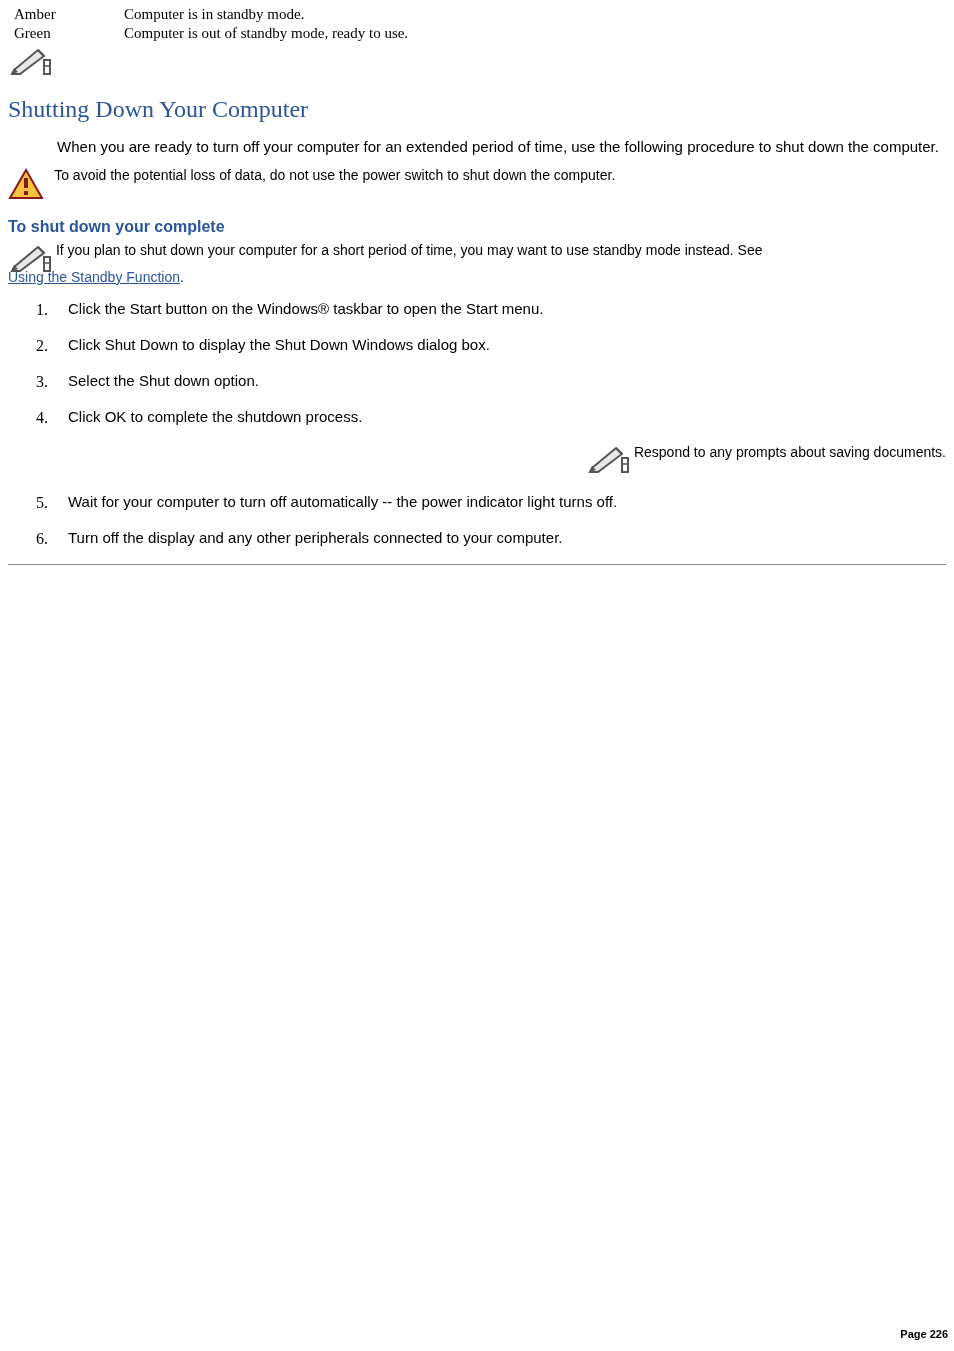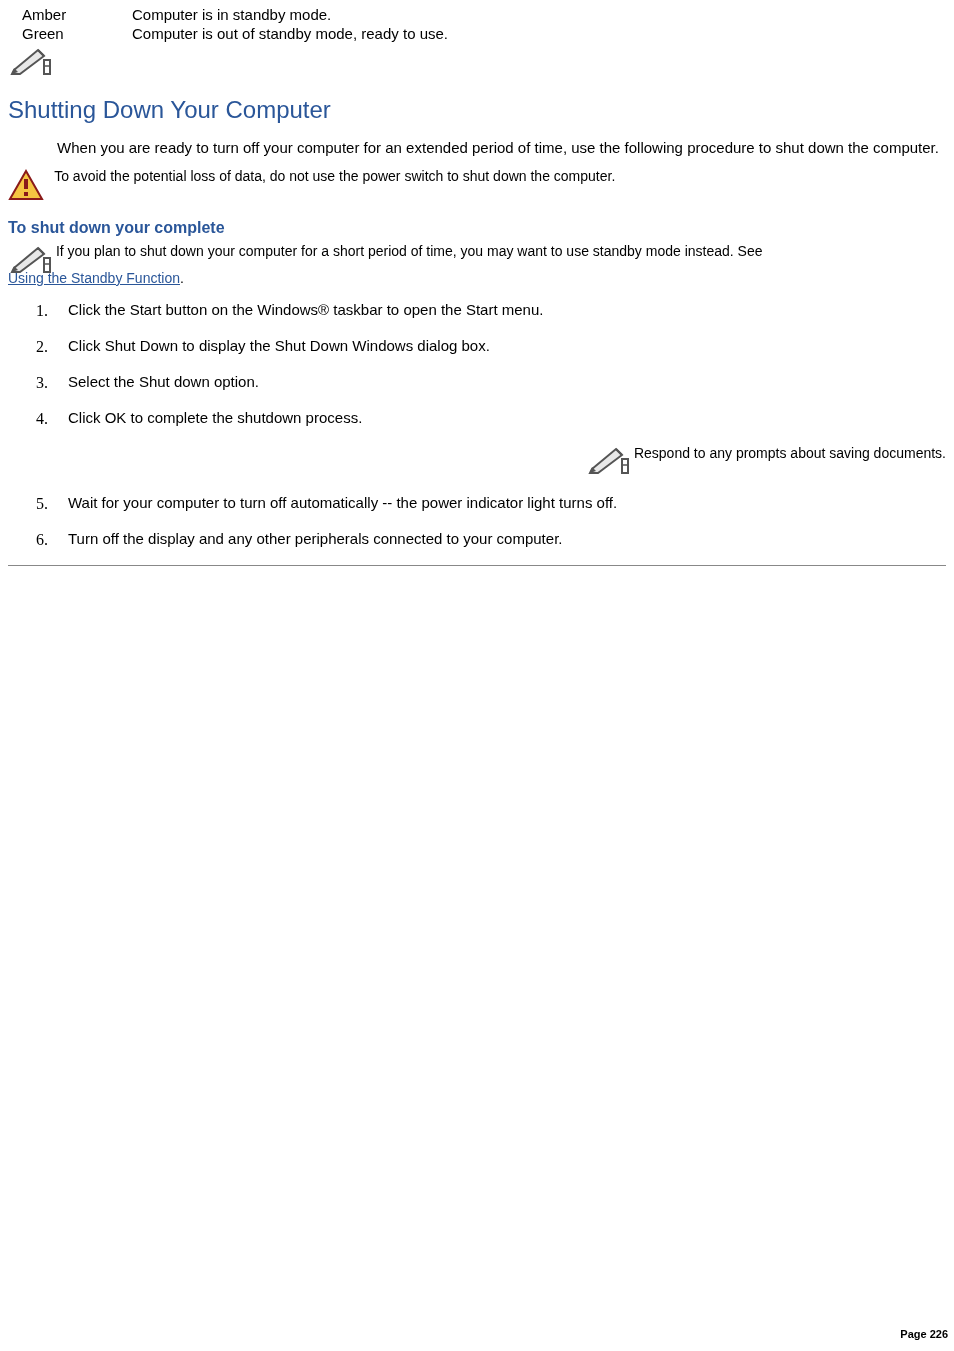--- a/index.html
+++ b/index.html
@@ -7,39 +7,40 @@
     font-size: 15px;
     color: #000;
     margin: 0;
     padding: 6px 8px 40px 8px;
     width: 938px;
     position: relative;
     min-height: 1300px;
   }
   table.status {
     border-collapse: collapse;
-    margin-left: 8px;
+    margin-left: 0;
+    font-family: Liberation Serif, serif;
   }
   table.status td {
     padding: 0 0 2px 0;
     vertical-align: top;
   }
   table.status td.col1 {
     width: 110px;
     padding-left: 6px;
   }
   .note-row {
     margin: 2px 0 14px 0;
   }
   .note-row .note-text {
     font-size: 14px;
     vertical-align: 6px;
   }
   h2.heading {
-    font-family: Liberation Sans, sans-serif;
+    font-family: Liberation Serif, serif;
     font-size: 24px;
     font-weight: normal;
     color: #2a5699;
     margin: 20px 0 14px 0;
   }
   .body-para {
     margin: 0 0 10px 42px;
     line-height: 1.35;
     text-align: center;
   }

